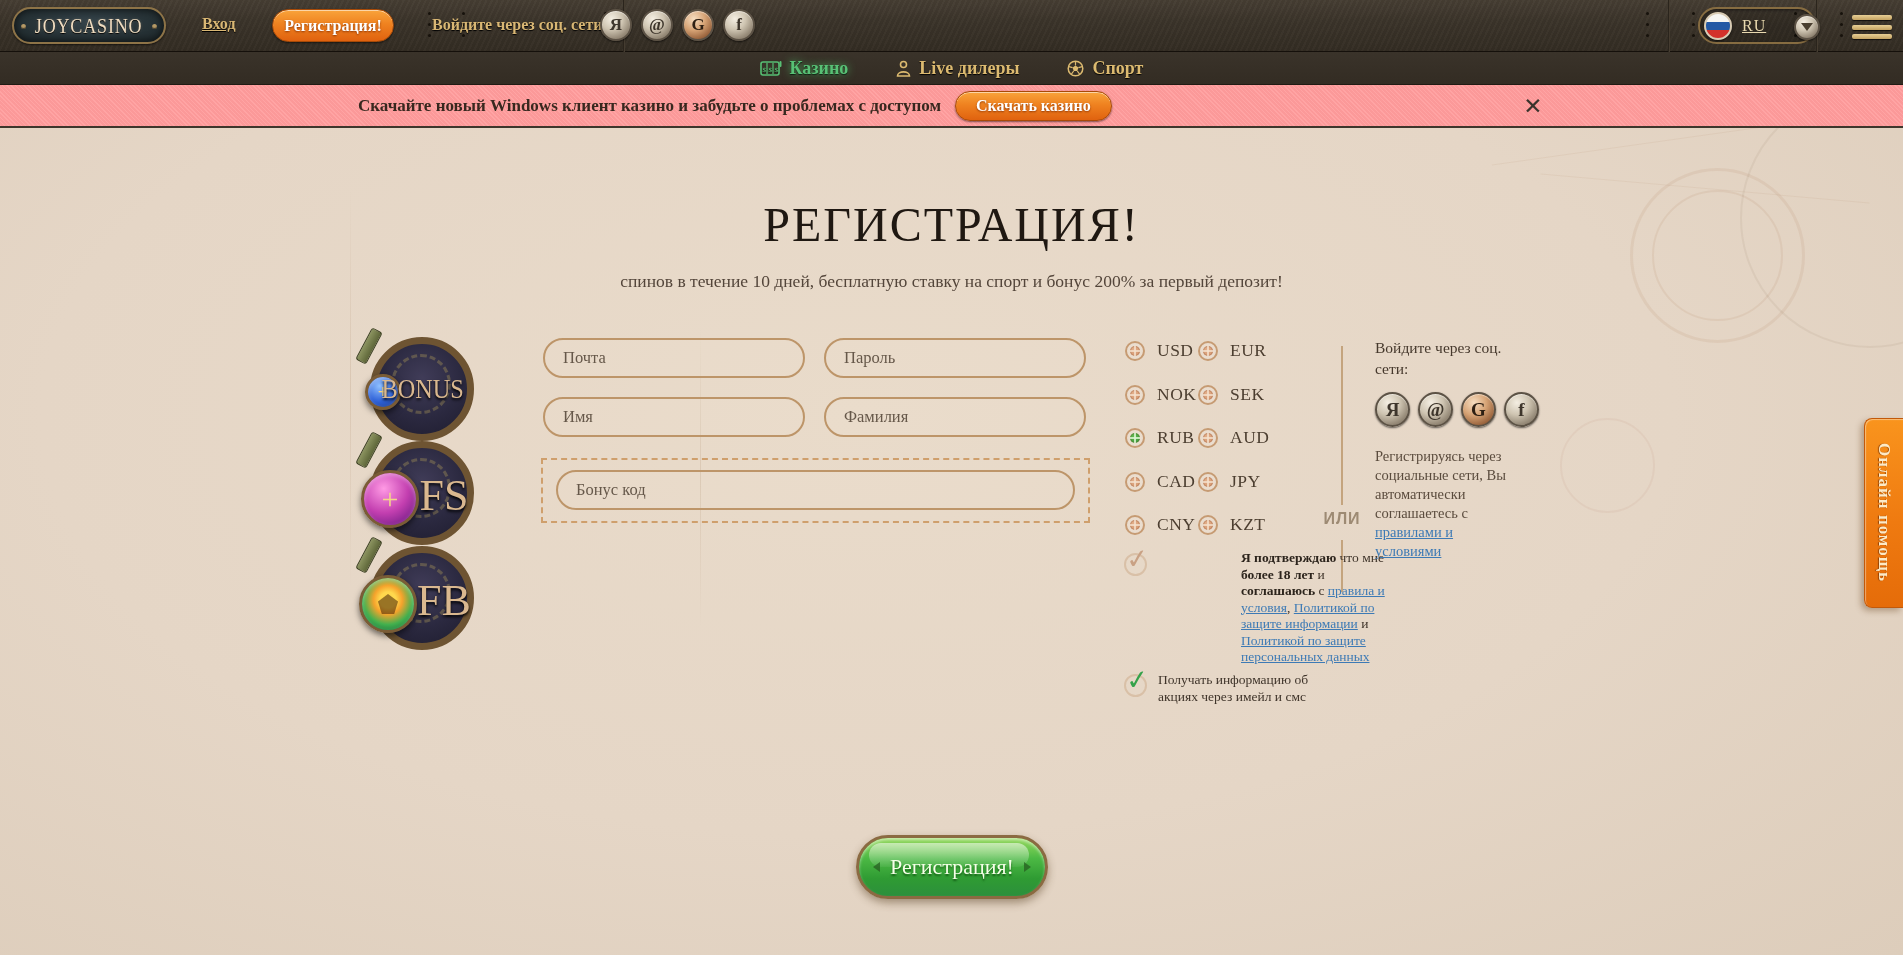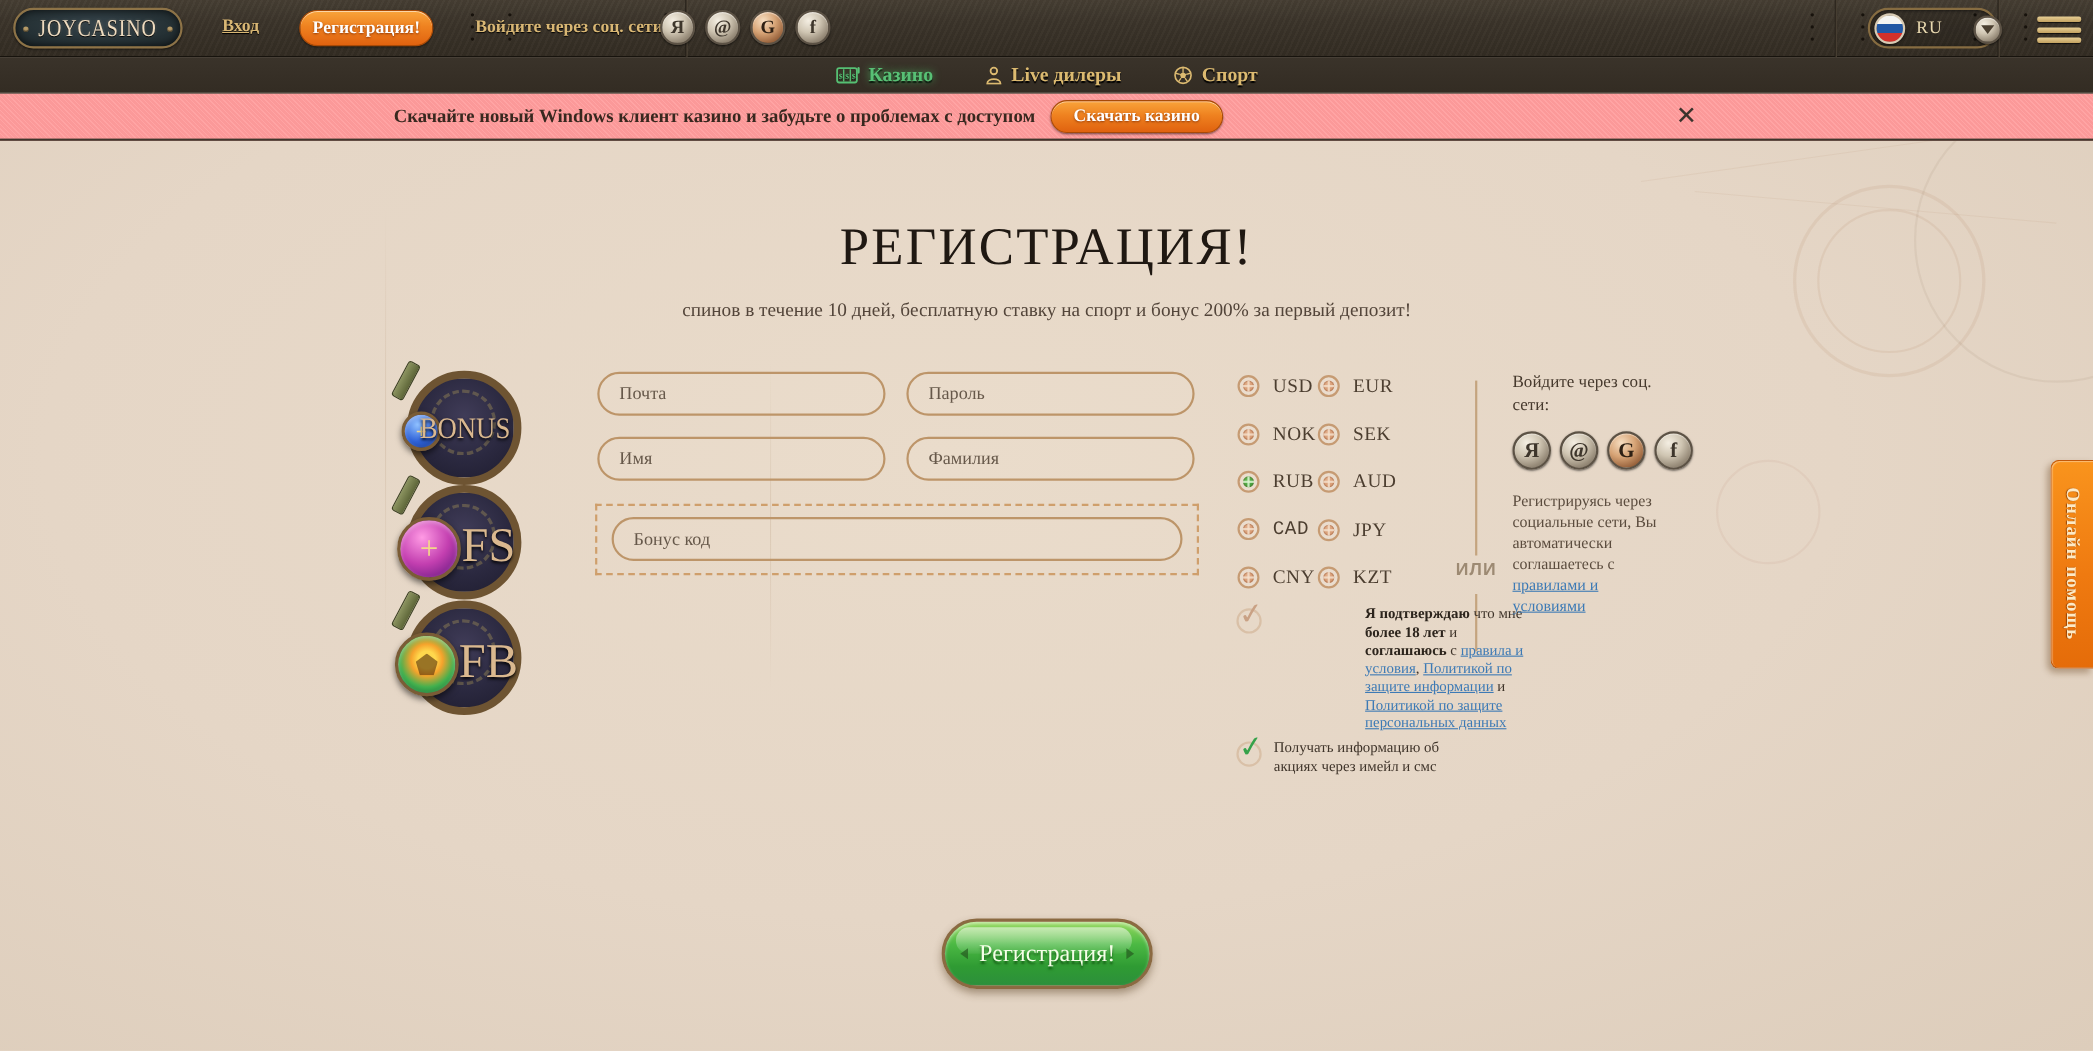--- a/index.html
+++ b/index.html
@@ -44,21 +44,21 @@
   .coin.google { background:radial-gradient(circle at 35% 28%, #f6ddc0 0%, #d6a375 42%, #96603a 78%, #6e421f 100%);
     color:#2e2014; }
   #top-social { position:absolute; left:600px; top:9px; display:flex; gap:9px; }
   #top-social .coin { width:32px; height:32px; font-size:17px; }
   #lang-box { position:absolute; left:1698px; top:7px; width:118px; height:37px;
     border:2px solid #866c41; border-radius:19px; background:rgba(0,0,0,.15);
     display:flex; align-items:center; box-shadow:inset 0 1px 3px rgba(0,0,0,.5); cursor:pointer; }
   #flag { width:28px; height:28px; border-radius:50%; margin-left:4px;
     border:2px solid #d8cbb4; box-shadow:0 1px 2px rgba(0,0,0,.6);
     background:linear-gradient(180deg,#f5f5f2 0 33%,#2258a5 33% 66%,#d3312b 66% 100%); }
-  #lang-code { color:#e9d9af; font-size:16px; margin-left:10px; letter-spacing:1px; }
+  #lang-code { color:#e9d9af; font-size:16px; margin-left:10px; letter-spacing:1px;text-decoration:underline; }
   #lang-dd { position:absolute; right:-6px; top:5px; width:26px; height:26px; }
   #lang-dd .tri { width:0; height:0; border-left:6px solid transparent; border-right:6px solid transparent;
     border-top:8px solid #4a3f30; }
   #hamburger { position:absolute; left:1852px; top:15px; width:40px; height:24px; cursor:pointer;
     display:flex; flex-direction:column; justify-content:space-between; }
   #hamburger .bar { height:5px; border-radius:2px;
     background:linear-gradient(180deg,#e8cf95,#c3a261); box-shadow:0 1px 1px rgba(0,0,0,.7); }
 
   
   #nav { position:absolute; left:0; top:52px; width:1903px; height:33px;
@@ -356,21 +356,21 @@
         <span class="dot"></span>
       </span>
     <span class="cur-label">RUB</span>
   </div>
   <div class="cur-item" style="left:1198px; top:299px;">
     <span class="radio">
         <span class="dot"></span>
       </span>
     <span class="cur-label">AUD</span>
   </div>
-  <div class="cur-item" style="left:1125px; top:343px;font-family:Liberation Mono, monospace;">
+  <div class="cur-item" style="left:1125px; top:343px;">
     <span class="radio">
         <span class="dot"></span>
       </span>
     <span class="cur-label">CAD</span>
   </div>
   <div class="cur-item" style="left:1198px; top:343px;">
     <span class="radio">
         <span class="dot"></span>
       </span>
     <span class="cur-label">JPY</span>

